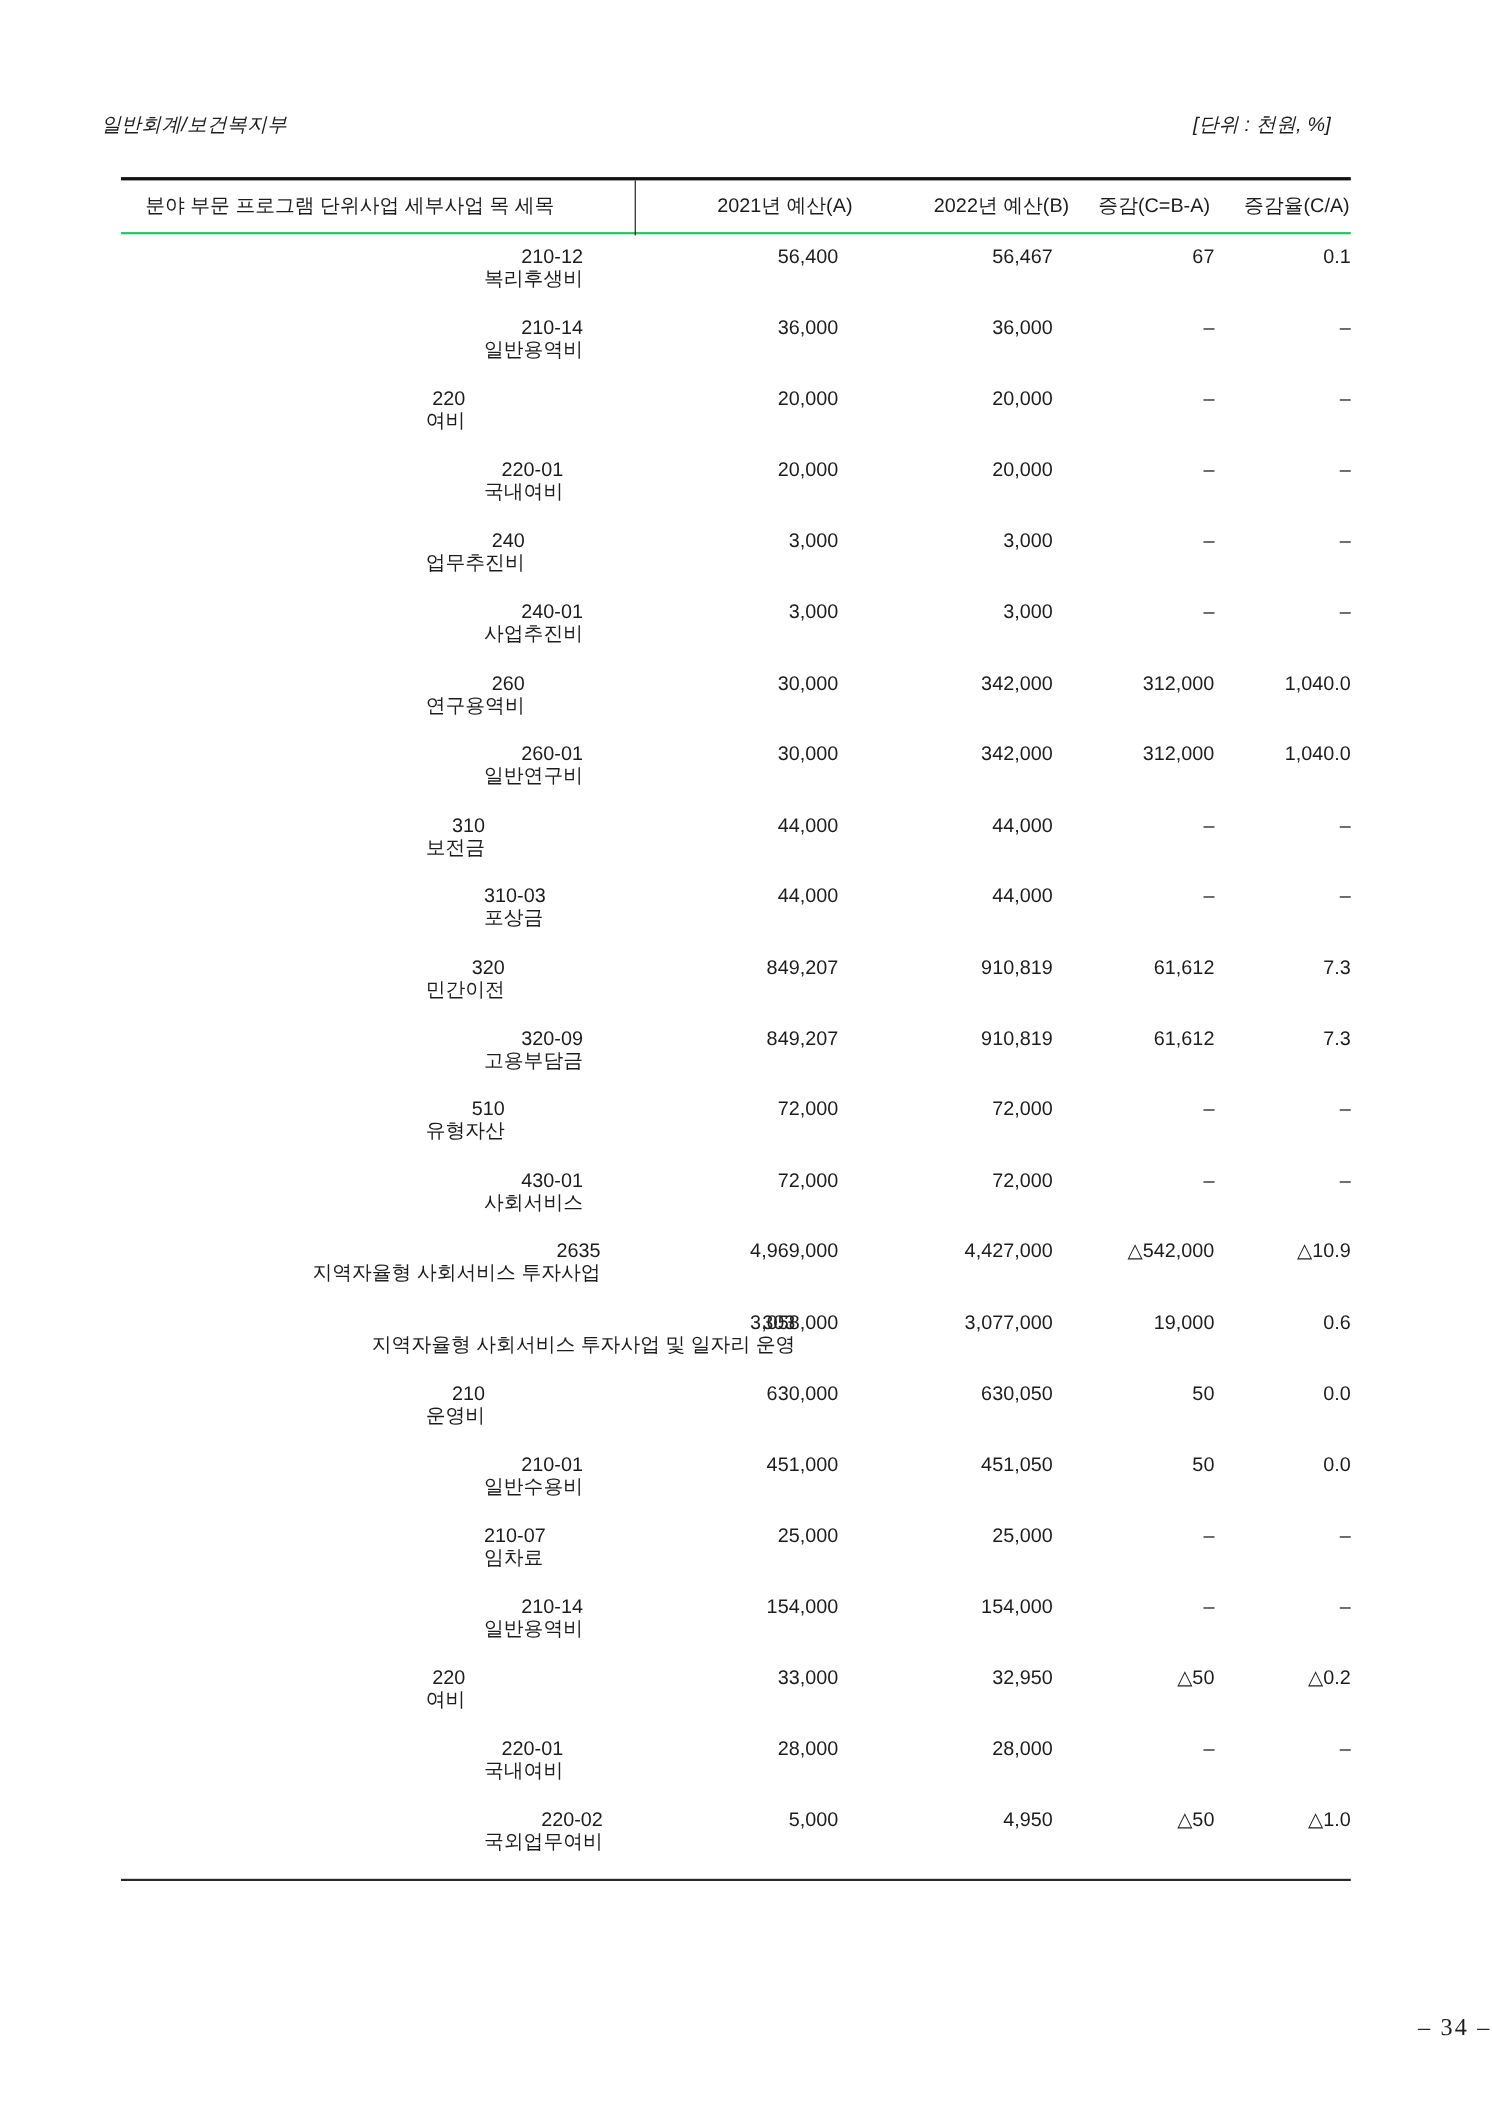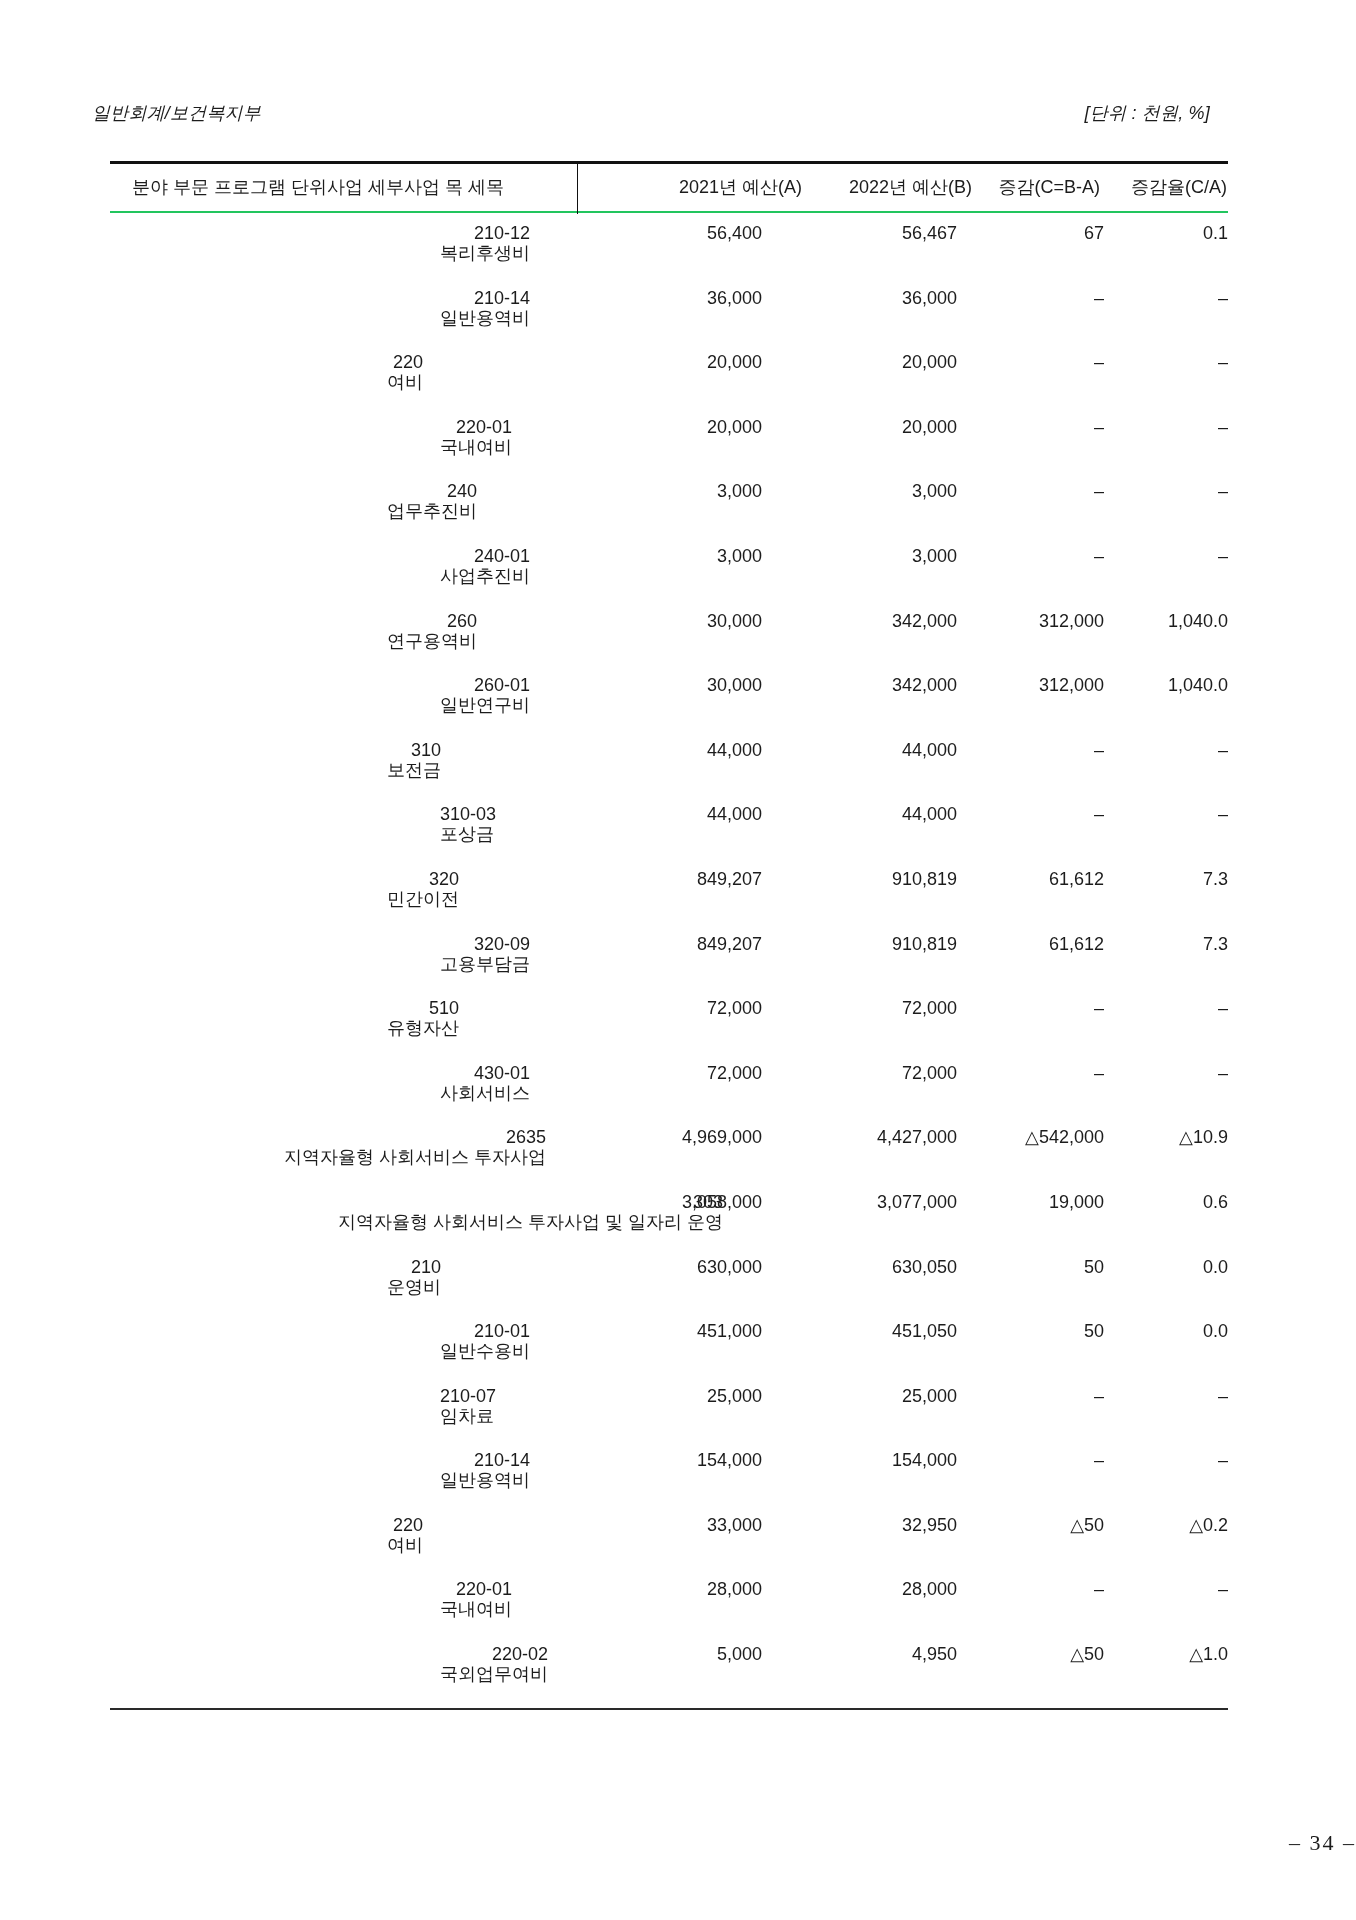--- a/index.html
+++ b/index.html
@@ -26,21 +26,21 @@
     border-bottom:2px solid #22c55e;
   }
   .vdiv{
     position:absolute;left:467px;top:0;bottom:-3px;width:1px;background:#111;
   }
   .hcell{
     position:absolute;top:0;height:47px;line-height:47px;
     font-size:18px;white-space:nowrap;
   }
   .hc0{left:22px;}
-  .hc1{right:426px;text-align:right;}
+  .hc1{right:453px;text-align:right;}
   .hc2{right:256px;text-align:right;}
   .hc3{right:128px;text-align:right;}
   .hc4{right:1px;text-align:right;}
 
   
   .rows{position:relative;}
   .row{position:relative;height:64.6px;}
   .name-cell{
     position:absolute;top:10px;font-size:18px;line-height:20px;white-space:nowrap;
   }

